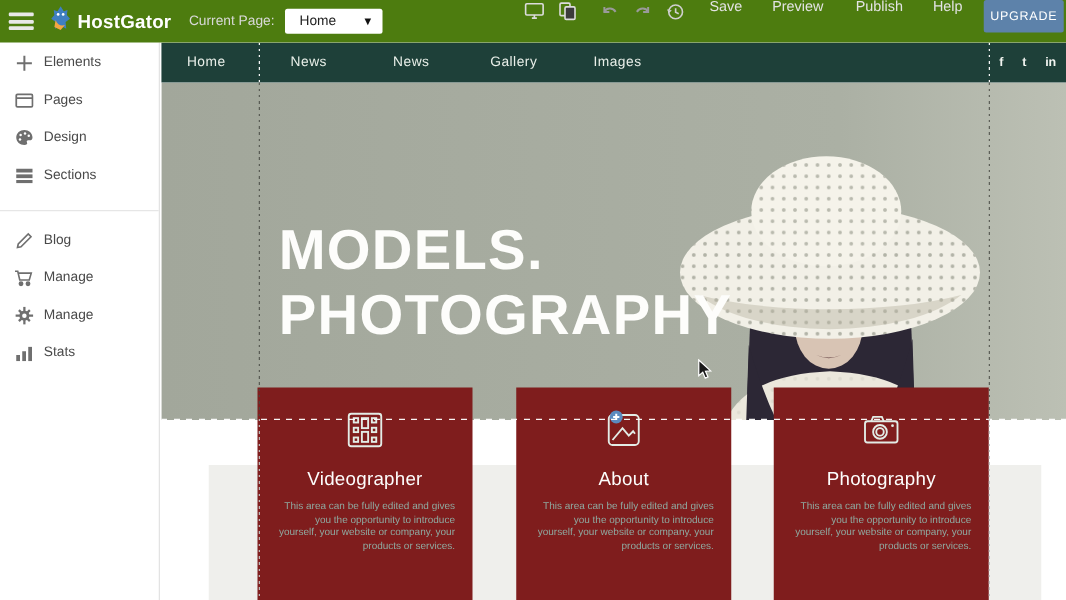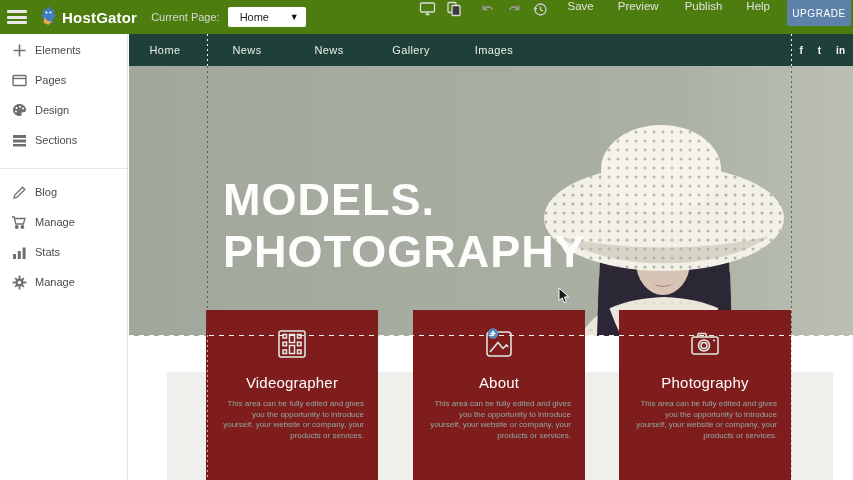--- a/index.html
+++ b/index.html
@@ -200,44 +200,44 @@
         <svg width="16" height="15" viewBox="0 0 16 15" fill="none" stroke="#6f6f6f" stroke-width="1.3">
             <path d="M1 2 h2.2 l1.6 7 h7.6 l1.6-5.5 H4"></path>
             <circle cx="5.8" cy="12" r="1.3" fill="#6f6f6f"></circle>
             <circle cx="11.4" cy="12" r="1.3" fill="#6f6f6f"></circle>
           </svg>
       </span>
       <span class="sb-label">Manage</span>
     </div>
     <div class="sb-item">
       <span class="sb-ic">
-        <svg width="15" height="13" viewBox="0 0 15 13" fill="#6f6f6f">
-            <rect x="1" y="8" width="3" height="5"></rect>
-            <rect x="5.8" y="5" width="3" height="8"></rect>
-            <rect x="10.6" y="1.5" width="3" height="11.5"></rect>
-          </svg>
-      </span>
-      <span class="sb-label">Stats</span>
-    </div>
-    <div class="sb-item">
-      <span class="sb-ic">
         <svg width="15" height="15" viewBox="0 0 15 15" fill="#6f6f6f">
           <g>
               <rect x="6.6" y="0.5" width="1.8" height="14"></rect>
               <rect x="0.5" y="6.6" width="14" height="1.8"></rect>
           <g transform="rotate(45 7.5 7.5)">
                 <rect x="6.6" y="1.3" width="1.8" height="12.4"></rect>
                 <rect x="1.3" y="6.6" width="12.4" height="1.8"></rect>
               </g>
           <circle cx="7.5" cy="7.5" r="4"></circle>
               <circle cx="7.5" cy="7.5" r="1.8" fill="#fff"></circle>
             </g>
         </svg>
       </span>
       <span class="sb-label">Manage</span>
+    </div>
+    <div class="sb-item">
+      <span class="sb-ic">
+        <svg width="15" height="13" viewBox="0 0 15 13" fill="#6f6f6f">
+            <rect x="1" y="8" width="3" height="5"></rect>
+            <rect x="5.8" y="5" width="3" height="8"></rect>
+            <rect x="10.6" y="1.5" width="3" height="11.5"></rect>
+          </svg>
+      </span>
+      <span class="sb-label">Stats</span>
     </div>
   </div>
 
   <div class="canvas">
 
     <div class="site-nav">
       <span class="nav-item" style="left:36px">Home</span>
       <span class="nav-item" style="left:118px">News</span>
       <span class="nav-item" style="left:200px">News</span>
       <span class="nav-item" style="left:282px">Gallery</span>

